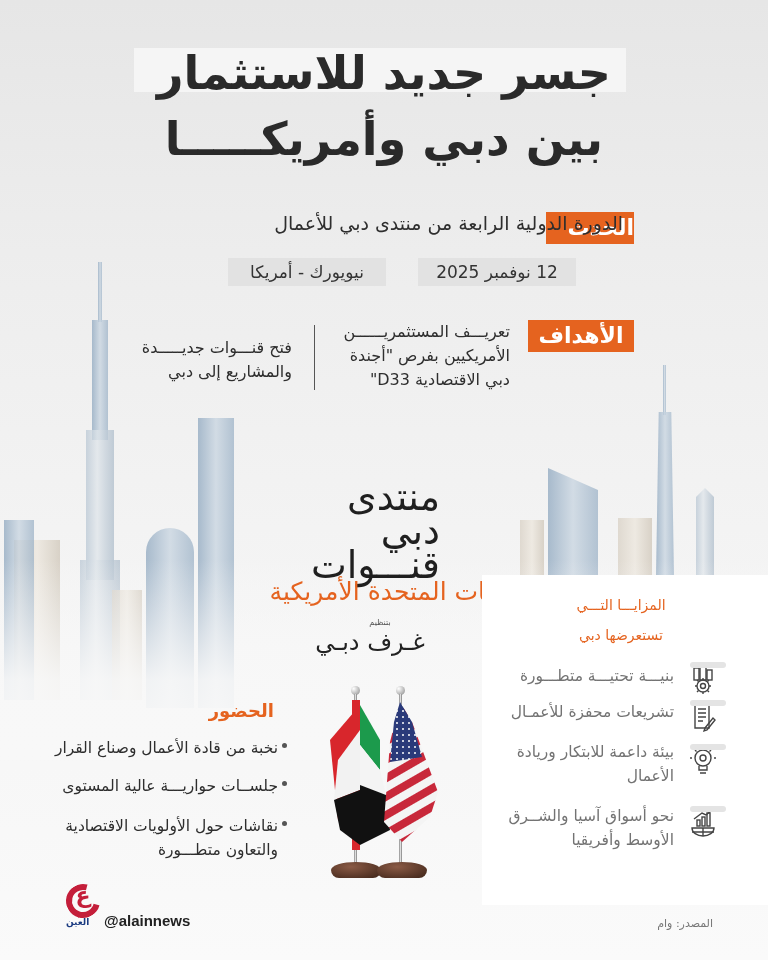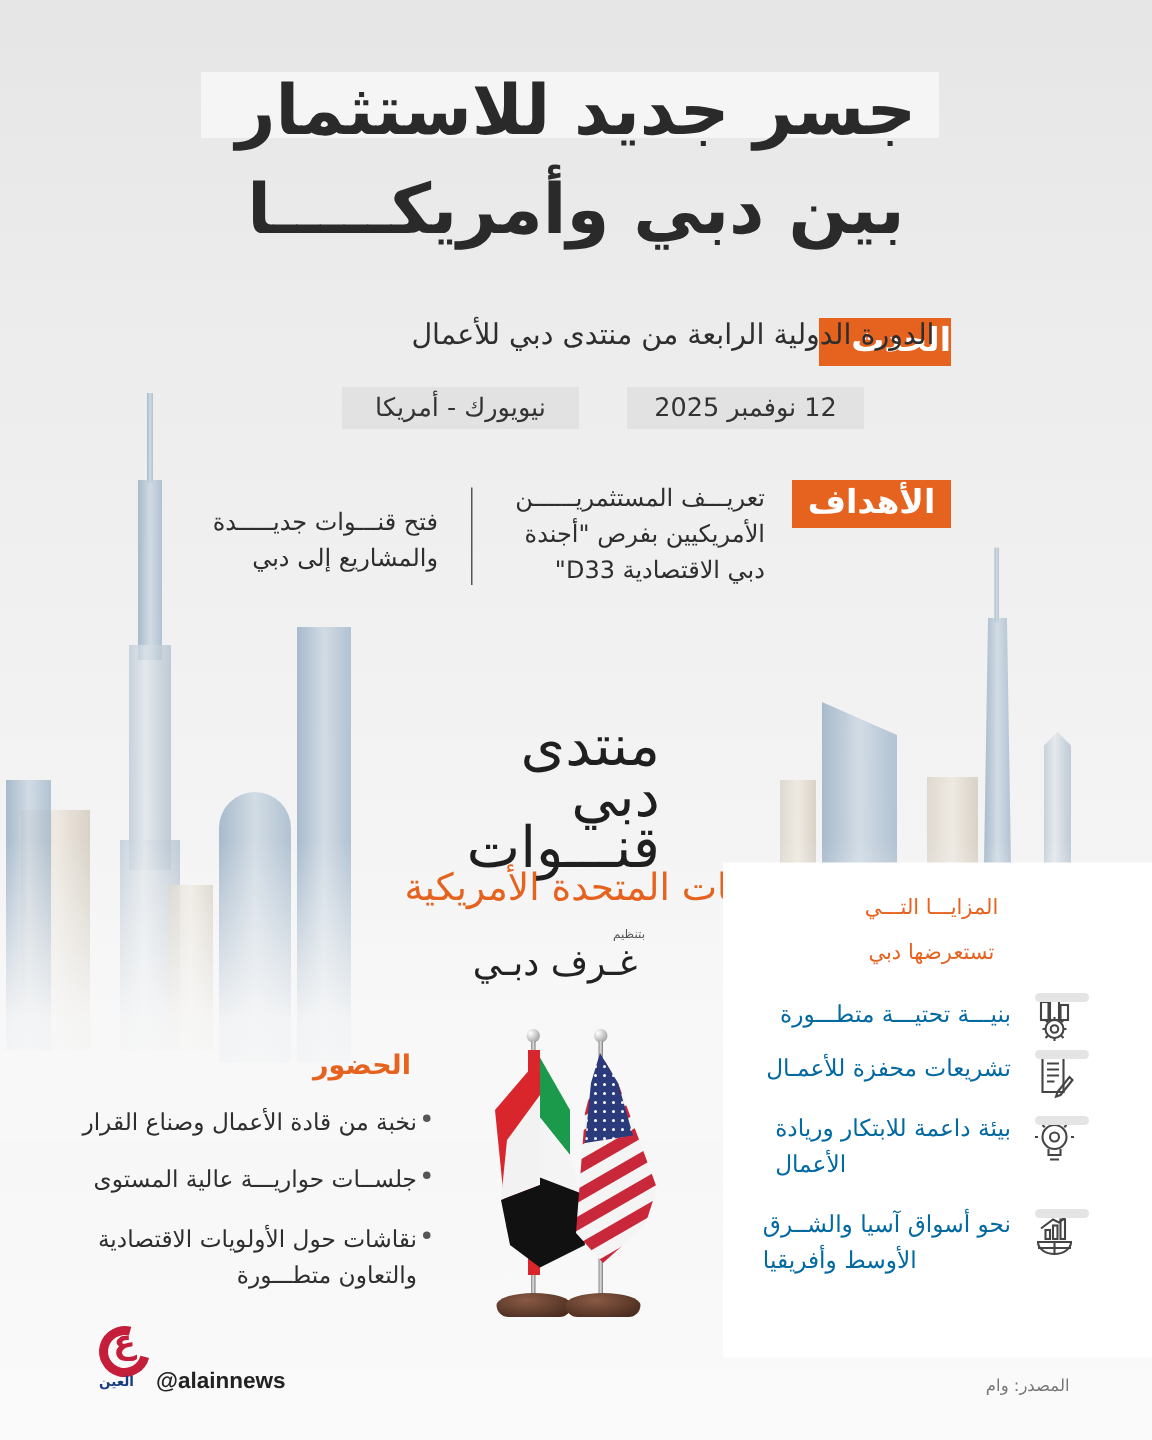--- a/index.html
+++ b/index.html
@@ -31,27 +31,27 @@
   .event-text { position: absolute; right: 145px; top: 212px; font-size: 19px; color: #2e2e2e; }
   .pill { position: absolute; background: #e2e2e2; height: 28px; line-height: 28px; text-align: center; font-size: 17px; color: #333; }
 
   
   .goal { position: absolute; font-size: 16px; line-height: 24px; color: #2e2e2e; text-align: right; }
   .goal-sep { position: absolute; left: 314px; top: 325px; width: 1px; height: 65px; background: #555; }
 
   
   .forum-logo { position: absolute; left: 300px; top: 480px; width: 140px; text-align: right; font-size: 38px; line-height: 34px; color: #1f1f1f; font-weight: normal; letter-spacing: 2px; }
   .forum-sub { position: absolute; left: 232px; top: 577px; width: 340px; text-align: center; color: #e5631f; font-size: 25px; }
-  .org-label { position: absolute; left: 330px; top: 618px; width: 100px; text-align: right; font-size: 8px; color: #555; }
+  .org-label { position: absolute; left: 330px; top: 618px; width: 100px; text-align: center; font-size: 8px; color: #555; }
   .org-name { position: absolute; left: 290px; top: 628px; width: 160px; text-align: center; font-size: 24px; color: #222; letter-spacing: 4px; }
 
   
   .rpanel { position: absolute; left: 482px; top: 575px; width: 286px; height: 330px; background: #ffffff; }
   .rp-title { position: absolute; right: 42px; top: 590px; width: 210px; text-align: center; color: #e5631f; font-weight: normal; font-size: 14px; line-height: 30px; }
-  .feat { position: absolute; right: 94px; text-align: left; font-size: 15.5px; line-height: 24px; color: #0369a1; }
+  .feat { position: absolute; right: 94px; text-align: right; font-size: 15.5px; line-height: 24px; color: #737373; }
   .feat-icon { position: absolute; right: 48px; width: 34px; height: 34px; }
   .feat-icon .dash { position: absolute; top: 0; right: -6px; width: 36px; height: 6px; border-radius: 3px; background: #e4e4e4; }
 
   
   .att-title { position: absolute; right: 494px; top: 700px; color: #e5631f; font-weight: bold; font-size: 18px; }
   .att { position: absolute; right: 490px; text-align: right; font-size: 15.5px; line-height: 24px; color: #2e2e2e; margin-left: 16px; }
   .att::after { content: ""; position: absolute; right: -9px; top: 7px; width: 5px; height: 5px; border-radius: 50%; background: #555; }
 
   
   .pole { position: absolute; width: 3px; background: linear-gradient(90deg,#888,#ddd,#777); }

